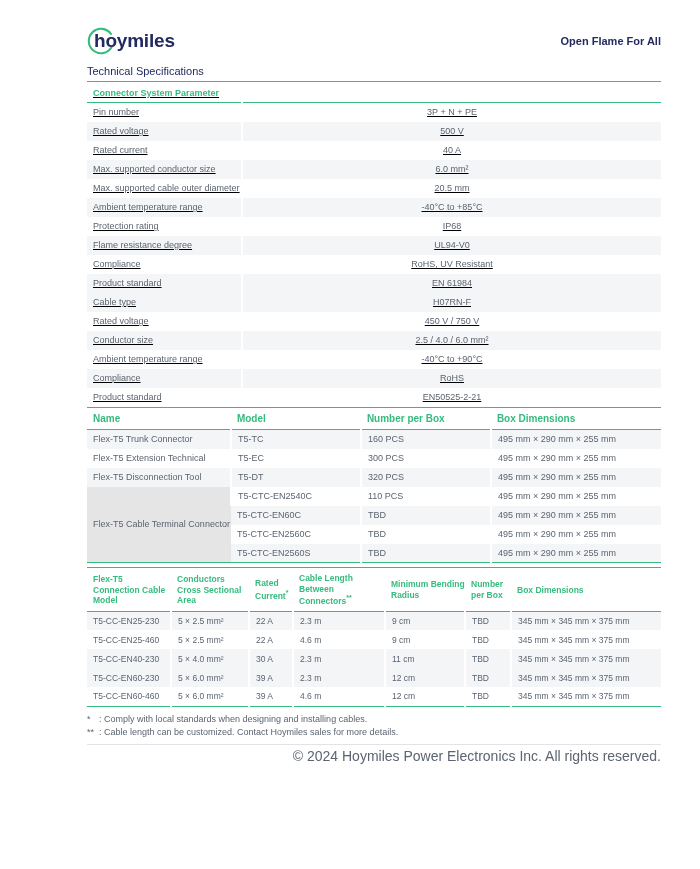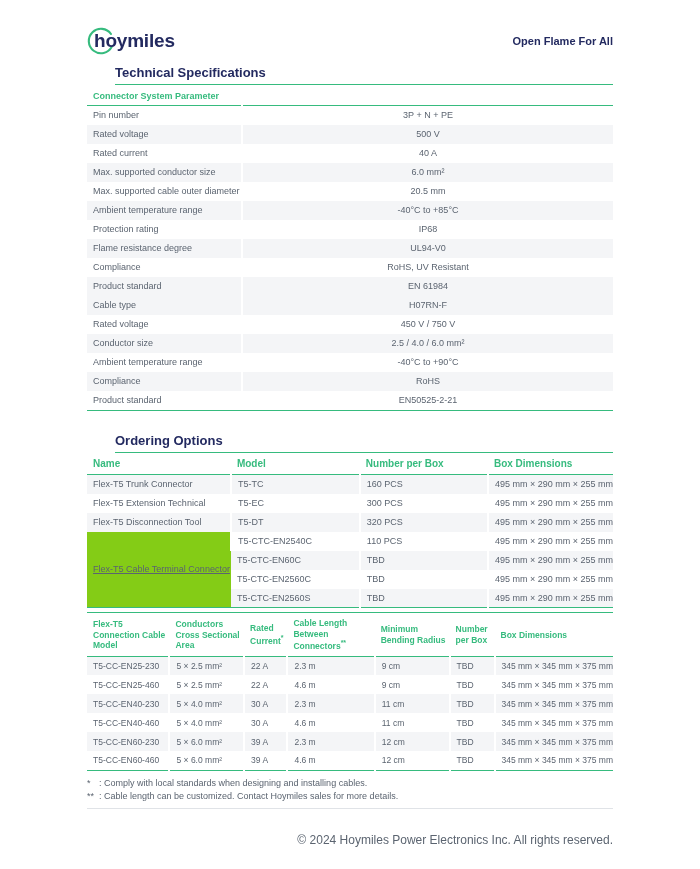--- a/index.html
+++ b/index.html
@@ -5,69 +5,69 @@
   :root{
     --green:#36bb7e;
     --navy:#232a60;
     --txt:#5b6470;
     --stripe:#f4f5f7;
   }
   *{box-sizing:border-box;}
   html,body{margin:0;padding:0;background:#ffffff;}
   .page{
     width:700px;height:869px;background:#fff;
-    padding:25px 87px 0 87px;
+    padding:25px 39px 0 87px;
     font-family:"Liberation Sans",sans-serif;
     position:relative;overflow:hidden;
   }
   
   .topbar{display:flex;justify-content:space-between;align-items:center;height:32px;}
   .logo{position:relative;height:32px;}
   .logo svg{position:absolute;left:0;top:0;}
   .word{position:relative;z-index:1;font-weight:bold;font-size:19px;color:var(--navy);margin-left:7px;line-height:32px;letter-spacing:-0.2px;}
   .tagline{font-size:11px;font-weight:bold;color:var(--navy);}
   
-  .sec-title{margin-top:8px;font-size:13px;font-weight:bold;color:var(--navy);padding-bottom:4px;border-bottom:1.5px solid var(--green);margin-left:28px;}
+  .sec-title{margin-top:8px;font-size:11px;font-weight:normal;color:var(--navy);padding-bottom:4px;border-bottom:1.5px solid var(--green);}
   .ord-title{margin-top:22px;}
   
-  #tech-sections{border-bottom:1.5px solid var(--green);}
+  #tech-sections{border-bottom:1.5px solid var(--green);text-decoration:underline;}
   .param-head{font-size:9px;font-weight:bold;color:var(--green);padding:6px 6px 4px 6px;}
   .param-head + table{border-top:1.5px solid var(--green);}
   .param-head:not(:first-child){border-top:1.5px solid var(--green);}
   table{border-collapse:collapse;width:100%;}
   .spec{font-size:9px;color:var(--txt);}
   .spec td{height:19px;padding:0 0 0 6px;}
   .spec td.label{width:155px;}
   .spec td.value{text-align:center;border-left:2px solid #fff;padding:0;}
   td.odd{background:var(--stripe);}
   
   .ord{font-size:9px;color:var(--txt);}
   .ord th{font-size:10px;font-weight:bold;color:var(--green);text-align:left;padding:5px 0 4px 6px;border-bottom:1.5px solid var(--green);vertical-align:middle;line-height:1.25;}
   .ord td{height:19px;padding:0 0 0 6px;white-space:nowrap;}
   .ord td + td{border-left:2px solid #fff;}
   .ord sup{font-size:7px;}
   .ord1{border-bottom:1.5px solid var(--green);}
   .ord1 th:nth-child(1){width:133px;}
   .ord1 th:nth-child(2){width:130px;}
   .ord1 th:nth-child(3){width:130px;}
-  .ord1 td.merged{background:#84cc16;vertical-align:middle;text-decoration:underline;}
+  .ord1 td.merged{background:#e5e5e5;vertical-align:middle;}
   .ord2{margin-top:4px;border-top:1.5px solid var(--green);border-bottom:1.5px solid var(--green);}
   .ord2 td,.ord2 th{font-size:8.5px;}
   .ord2 th:nth-child(1){width:84px;}
   .ord2 th:nth-child(2){width:78px;}
   .ord2 th:nth-child(3){width:44px;}
   .ord2 th:nth-child(4){width:92px;}
   .ord2 th:nth-child(5){width:80px;}
   .ord2 th:nth-child(6){width:46px;}
   
   .notes{margin-top:7px;font-size:9px;color:var(--txt);}
   .note-line{display:flex;margin-bottom:3px;}
   .note-mark{width:12px;flex:none;}
   .divider{border-top:1px solid #e0e3e7;margin-top:7px;}
-  .copyright{text-align:right;font-size:12px;color:var(--txt);margin-top:24px;}
+  .copyright{text-align:right;font-size:14px;color:var(--txt);margin-top:3px;}
 </style>
 </head>
 <body>
 
 <div class="page">
 
   <div class="topbar">
     <div class="logo">
       <svg width="30" height="32" viewBox="0 0 30 32">
         <path d="M 23.99 9.0 A 12.2 12.2 0 1 0 24.77 21.73" fill="none" stroke="#36bb7e" stroke-width="2.1" stroke-linecap="round"></path>
@@ -147,21 +147,20 @@
             <td class="value odd">RoHS</td>
           </tr>
           <tr>
             <td class="label">Product standard</td>
             <td class="value">EN50525-2-21</td>
           </tr>
         </tbody>
       </table>
     </div>
 
-  <div class="sec-title ord-title">Ordering Options</div>
 
   <table class="ord ord1">
     <thead id="ord1-head">
         <tr>
           <th>Name</th>
           <th>Model</th>
           <th>Number per Box</th>
           <th>Box Dimensions</th>
         </tr>
       </thead>
@@ -240,29 +239,20 @@
           <td class="">345 mm × 345 mm × 375 mm</td>
         </tr>
         <tr>
           <td class="odd">T5-CC-EN40-230</td>
           <td class="odd">5 × 4.0 mm²</td>
           <td class="odd">30 A</td>
           <td class="odd">2.3 m</td>
           <td class="odd">11 cm</td>
           <td class="odd">TBD</td>
           <td class="odd">345 mm × 345 mm × 375 mm</td>
-        </tr>
-        <tr>
-          <td class="">T5-CC-EN40-460</td>
-          <td class="">5 × 4.0 mm²</td>
-          <td class="">30 A</td>
-          <td class="">4.6 m</td>
-          <td class="">11 cm</td>
-          <td class="">TBD</td>
-          <td class="">345 mm × 345 mm × 375 mm</td>
         </tr>
         <tr>
           <td class="odd">T5-CC-EN60-230</td>
           <td class="odd">5 × 6.0 mm²</td>
           <td class="odd">39 A</td>
           <td class="odd">2.3 m</td>
           <td class="odd">12 cm</td>
           <td class="odd">TBD</td>
           <td class="odd">345 mm × 345 mm × 375 mm</td>
         </tr>

